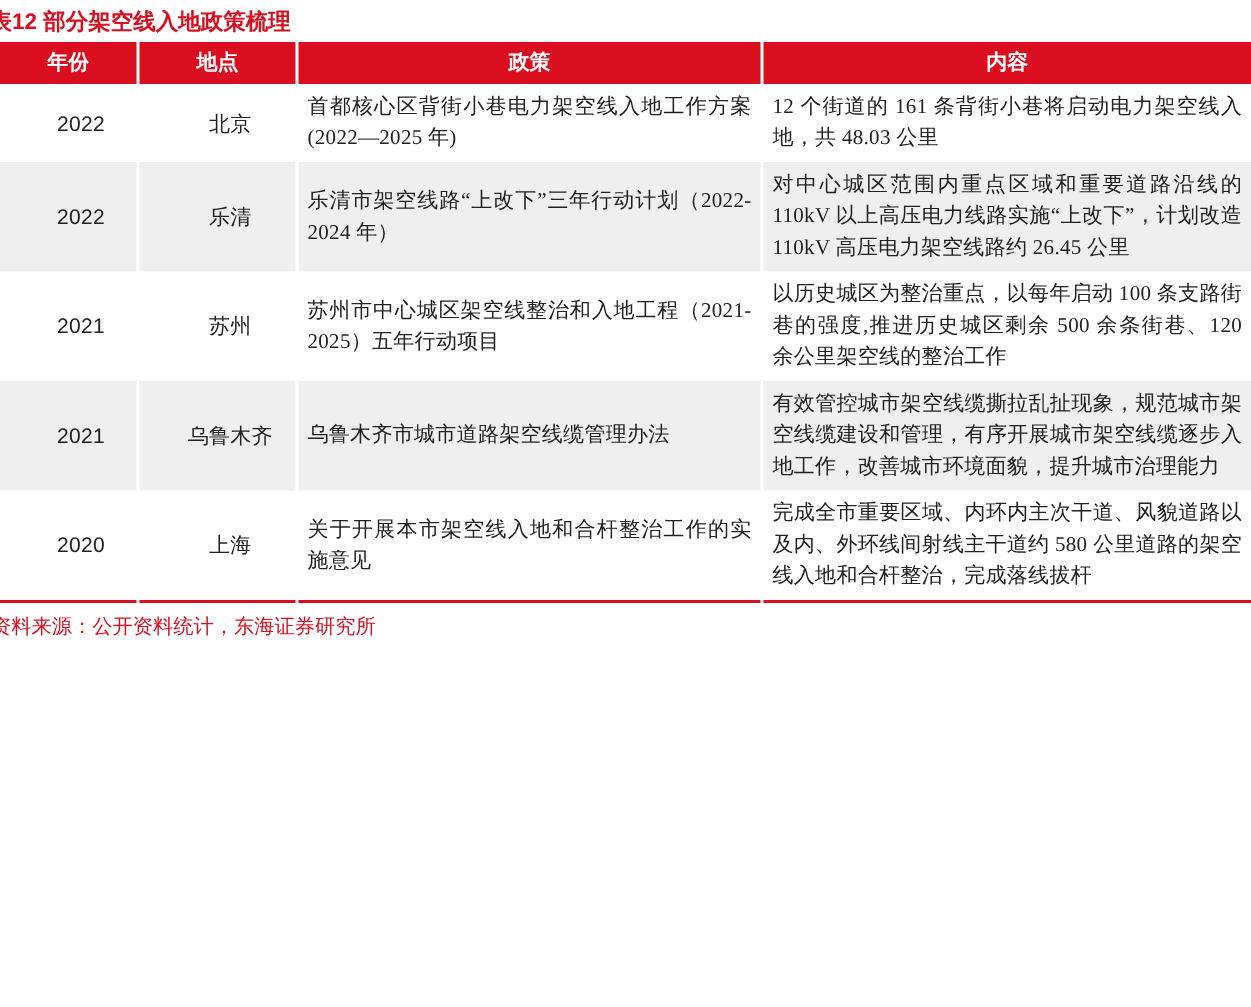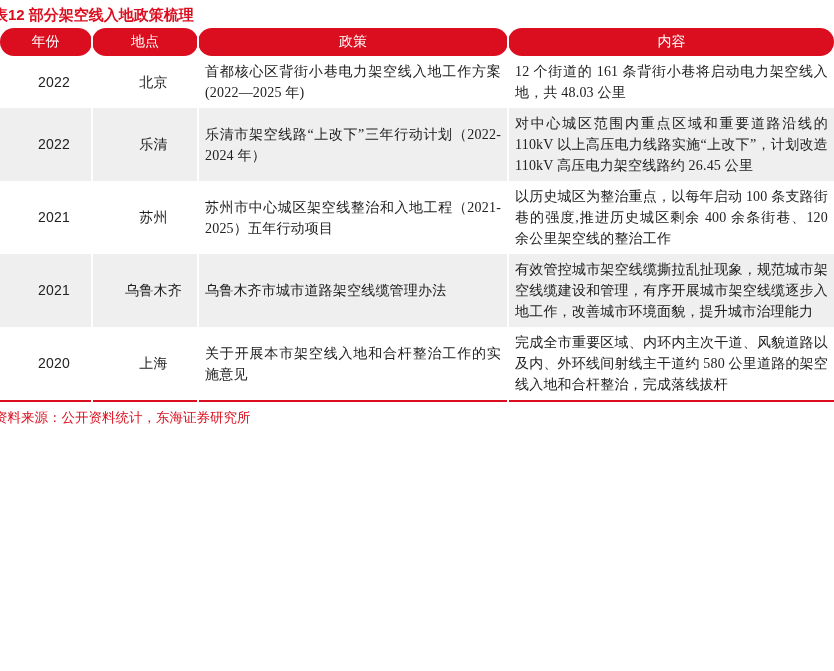--- a/index.html
+++ b/index.html
@@ -30,26 +30,25 @@
     border-bottom: 2px solid #DB0E1F;
   }
   col.c-year  { width: 92px; }
   col.c-place { width: 106px; }
   col.c-policy{ width: 310px; }
   col.c-content{ width: 326px; }
 
   thead th {
     background: #DB0E1F;
     color: #ffffff;
-    font-weight: normal;
+    font-weight: bold;
     font-size: 14px;
     text-align: center;
     padding: 5px 16px;
     height: 18px;
-    border-radius: 14px;
   }
   thead th + th { border-left: 2px solid #ffffff; margin-left: 15px; }
 
   tbody td {
     font-size: 14px;
     line-height: 21px;
     letter-spacing: 0.2px;
     vertical-align: middle;
     padding: 5px 6px;
   }
@@ -100,21 +99,21 @@
       <tr class="alt">
         <td class="year">2022</td>
         <td class="place">乐清</td>
         <td class="policy">乐清市架空线路“上改下”三年行动计划（2022-2024 年）</td>
         <td class="content">对中心城区范围内重点区域和重要道路沿线的 110kV 以上高压电力线路实施“上改下”，计划改造 110kV 高压电力架空线路约 26.45 公里</td>
       </tr>
       <tr>
         <td class="year">2021</td>
         <td class="place">苏州</td>
         <td class="policy">苏州市中心城区架空线整治和入地工程（2021-2025）五年行动项目</td>
-        <td class="content">以历史城区为整治重点，以每年启动 100 条支路街巷的强度,推进历史城区剩余 400 余条街巷、120 余公里架空线的整治工作</td>
+        <td class="content">以历史城区为整治重点，以每年启动 100 条支路街巷的强度,推进历史城区剩余 500 余条街巷、120 余公里架空线的整治工作</td>
       </tr>
       <tr class="alt">
         <td class="year">2021</td>
         <td class="place">乌鲁木齐</td>
         <td class="policy">乌鲁木齐市城市道路架空线缆管理办法</td>
         <td class="content">有效管控城市架空线缆撕拉乱扯现象，规范城市架空线缆建设和管理，有序开展城市架空线缆逐步入地工作，改善城市环境面貌，提升城市治理能力</td>
       </tr>
       <tr>
         <td class="year">2020</td>
         <td class="place">上海</td>

